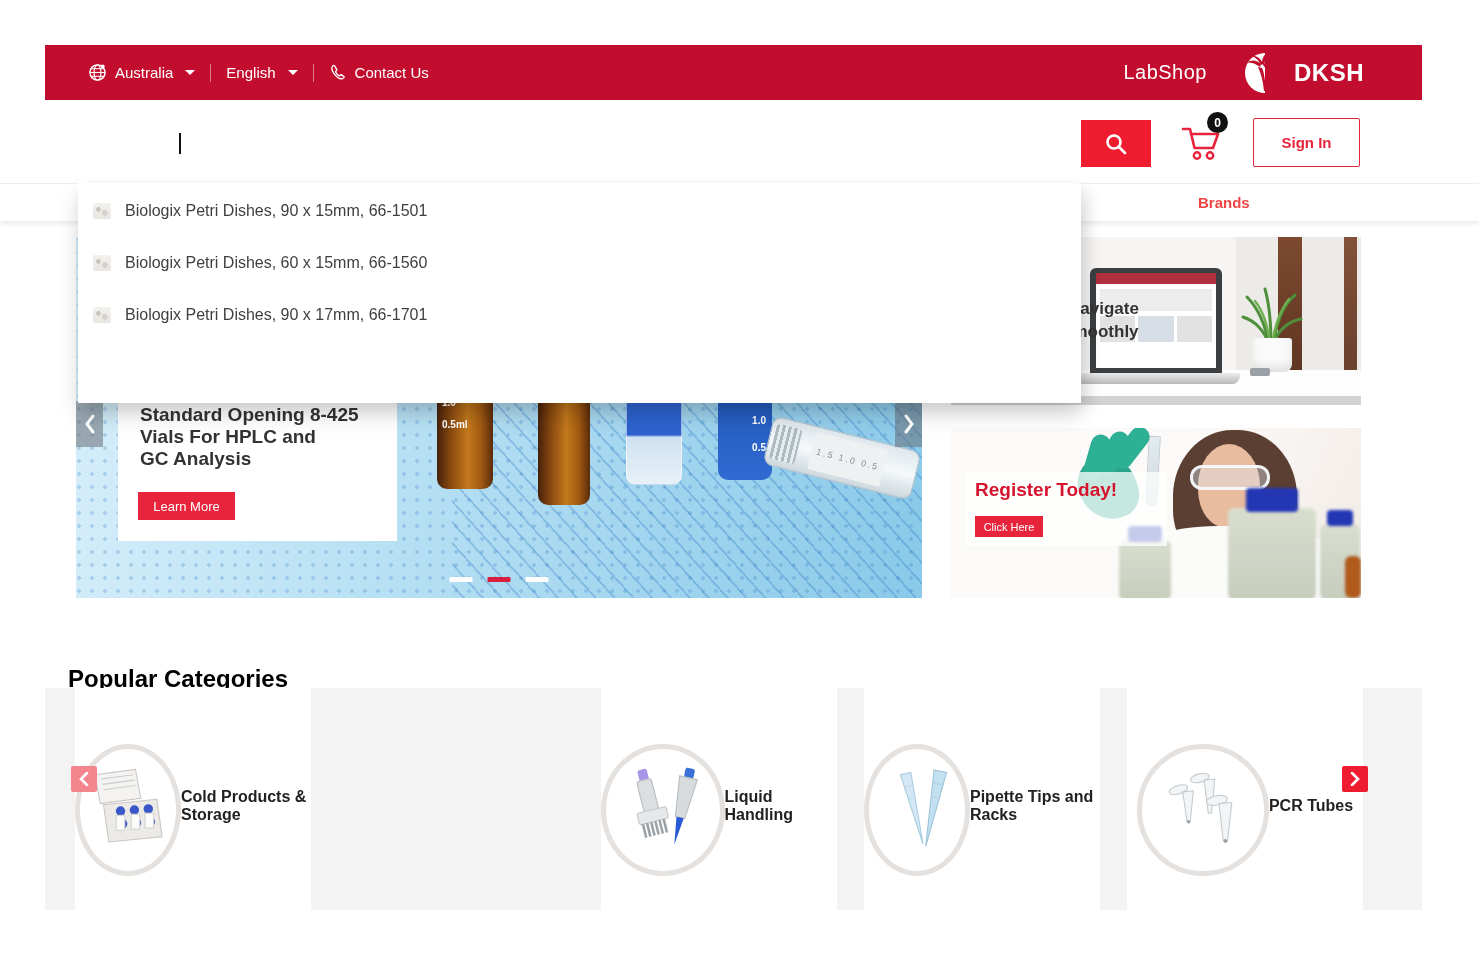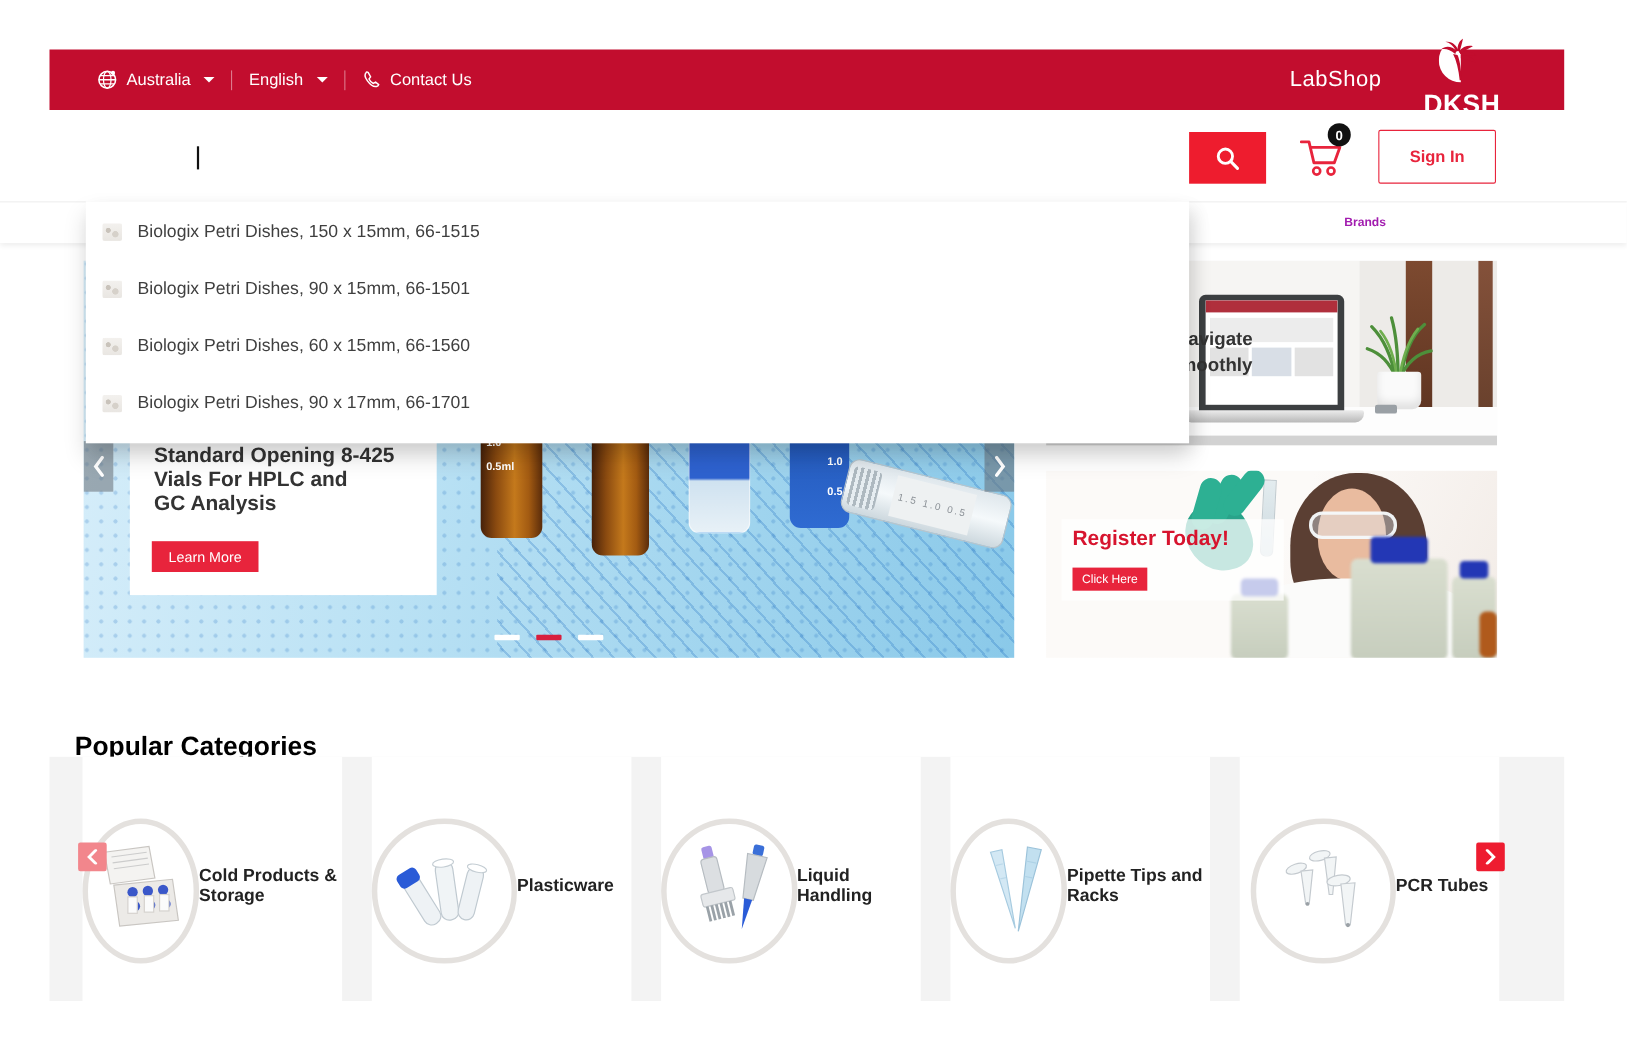--- a/index.html
+++ b/index.html
@@ -9,42 +9,42 @@
   .topbar{position:absolute;left:45px;top:45px;width:1377px;height:55px;background:#c20d2e;
           display:flex;align-items:center;justify-content:space-between;box-sizing:border-box;
           padding:0 58px 0 43px;color:#fff;}
   .tb-left{display:flex;align-items:center;}
   .tb-item{display:flex;align-items:center;font-size:15px;font-weight:500;cursor:pointer;gap:8px;}
   .tb-caret{width:0;height:0;border-left:5px solid transparent;border-right:5px solid transparent;
             border-top:5px solid #fff;margin-left:4px;}
   .tb-divider{width:1px;height:18px;background:rgba(255,255,255,.45);margin:0 15px;}
   .tb-right{display:flex;align-items:center;gap:38px;}
   .labshop{font-size:20px;font-weight:400;letter-spacing:.5px;cursor:pointer;}
-  .dksh{display:flex;align-items:center;gap:7px;flex-direction:column;}
+  .dksh{display:flex;align-items:center;gap:7px;}
   .dksh-text{font-size:24px;font-weight:800;letter-spacing:.5px;}
 
   
   .search-input{position:absolute;left:76px;top:120px;width:1005px;height:47px;border:1px solid #ccc;
                 box-sizing:border-box;padding:0 18px;font-size:15px;color:#222;outline:none;
                 font-family:"Liberation Sans",sans-serif;background:#fff;}
   .input-caret{position:absolute;left:179px;top:133px;width:1.5px;height:21px;background:#111;z-index:5;}
   .search-btn{position:absolute;left:1081px;top:120px;width:70px;height:47px;background:#ee1c2e;border:none;
               display:flex;align-items:center;justify-content:center;cursor:pointer;}
   .cart{position:absolute;left:1180px;top:123px;width:44px;height:40px;cursor:pointer;}
   .badge{position:absolute;left:1207px;top:112px;width:21px;height:21px;background:#111;border-radius:50%;
          color:#fff;font-size:12px;font-weight:700;display:flex;align-items:center;justify-content:center;z-index:6;}
   .signin{position:absolute;left:1253px;top:118px;width:107px;height:49px;background:#fff;border:1px solid #e8243c;
           border-radius:2px;color:#e8243c;font-size:15px;font-weight:700;cursor:pointer;
           font-family:"Liberation Sans",sans-serif;}
 
   
   .navbar{position:absolute;left:0;top:183px;width:1479px;height:37px;background:#fff;
           border-top:1px solid #eee;box-shadow:0 3px 5px rgba(0,0,0,.08);z-index:10;}
-  .nav-brands{position:absolute;left:1198px;top:0;width:86px;height:37px;line-height:37px;text-align:center;
-              font-size:11px;font-weight:700;color:#a21caf;cursor:pointer;}
+  .nav-brands{position:absolute;left:1198px;top:0;width:86px;height:37px;line-height:37px;
+              font-size:15px;font-weight:700;color:#ef4444;cursor:pointer;}
 
   
   .dropdown{position:absolute;left:78px;top:183px;width:1003px;height:220px;background:#fff;z-index:40;
             box-shadow:0 12px 20px rgba(0,0,0,.15),6px 6px 14px rgba(0,0,0,.07);padding-top:2px;box-sizing:border-box;}
   .srow{display:flex;align-items:center;height:52px;padding-left:15px;font-size:16px;color:#3f3f3f;cursor:pointer;}
   .thumb{width:18px;height:16px;border-radius:2px;margin-right:14px;flex:0 0 auto;
          background:radial-gradient(circle at 30% 40%,#c9c3bb 2px,transparent 2.6px),
                     radial-gradient(circle at 66% 62%,#d6d1ca 2.6px,transparent 3.2px),
                     linear-gradient(#f3f1ee,#e9e6e2);}
 
@@ -347,39 +347,20 @@
         <g fill="#fbfbfb" stroke="#d5d2ce">
             <rect x="34" y="50" width="8" height="14"></rect>
             <rect x="48" y="49" width="8" height="14"></rect>
             <rect x="61" y="48" width="8" height="14"></rect>
           </g>
       </svg>
     </div>
     <div class="cat-label">Cold Products &amp; Storage</div>
   </div>
 
-  <div class="cat-card" style="left:338px;">
-    <div class="cat-circle">
-      <svg width="96" height="96" viewBox="0 0 90 90">
-        <g transform="rotate(-32 26 52)">
-          <rect x="18" y="30" width="15" height="46" rx="7" fill="#eef2f5" stroke="#bfc9d0"></rect>
-          <rect x="16" y="24" width="19" height="13" rx="4" fill="#2a5bd7"></rect>
-        </g>
-        <g transform="rotate(-8 47 47)">
-          <rect x="40" y="20" width="15" height="50" rx="7" fill="#f0f4f6" stroke="#bfc9d0"></rect>
-          <ellipse cx="47.5" cy="21" rx="9" ry="3.4" fill="#fff" stroke="#c4cdd3"></ellipse>
-        </g>
-        <g transform="rotate(14 67 49)">
-          <rect x="60" y="24" width="14" height="46" rx="7" fill="#eef2f5" stroke="#bfc9d0"></rect>
-          <ellipse cx="67" cy="25" rx="8.4" ry="3.2" fill="#fff" stroke="#c4cdd3"></ellipse>
-        </g>
-      </svg>
-    </div>
-    <div class="cat-label">Plasticware</div>
-  </div>
 
   <div class="cat-card" style="left:601px;">
     <div class="cat-circle">
       <svg width="96" height="96" viewBox="0 0 90 90">
         <g transform="rotate(-14 34 45)">
           <rect x="30" y="6" width="9" height="11" rx="2" fill="#a694e6"></rect>
           <rect x="27" y="16" width="14" height="30" rx="3" fill="#dcdfe2" stroke="#b6bcc1"></rect>
           <rect x="20" y="45" width="28" height="11" rx="2" fill="#e6e8ea" stroke="#c2c7cb"></rect>
           <g fill="#9aa2a8">
               <rect x="22" y="56" width="2.4" height="13"></rect>
@@ -443,24 +424,20 @@
   </div>
   <div class="cat-arrow cat-next">
     <svg width="10" height="14" viewBox="0 0 10 14">
       <polyline points="2,1 8,7 2,13" fill="none" stroke="#fff" stroke-width="2.6" stroke-linecap="round"></polyline>
     </svg>
   </div>
 
   <div class="dropdown">
     <div class="srow">
       <span class="thumb"></span>
-      <span>Biologix Petri Dishes, 150 x 15mm, 66-1515</span>
-    </div>
-    <div class="srow">
-      <span class="thumb"></span>
       <span>Biologix Petri Dishes, 90 x 15mm, 66-1501</span>
     </div>
     <div class="srow">
       <span class="thumb"></span>
       <span>Biologix Petri Dishes, 60 x 15mm, 66-1560</span>
     </div>
     <div class="srow">
       <span class="thumb"></span>
       <span>Biologix Petri Dishes, 90 x 17mm, 66-1701</span>
     </div>

